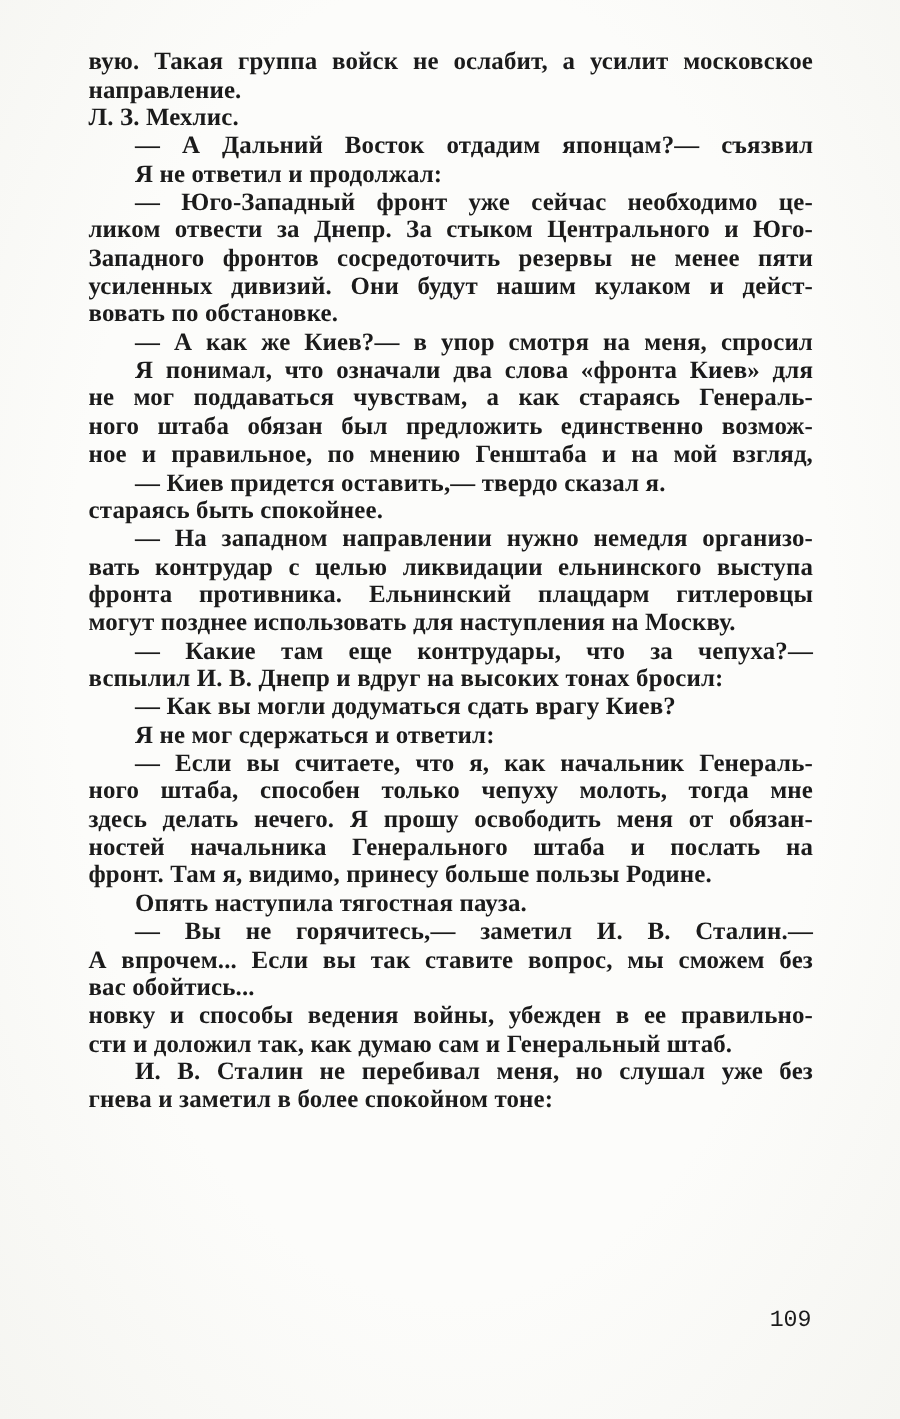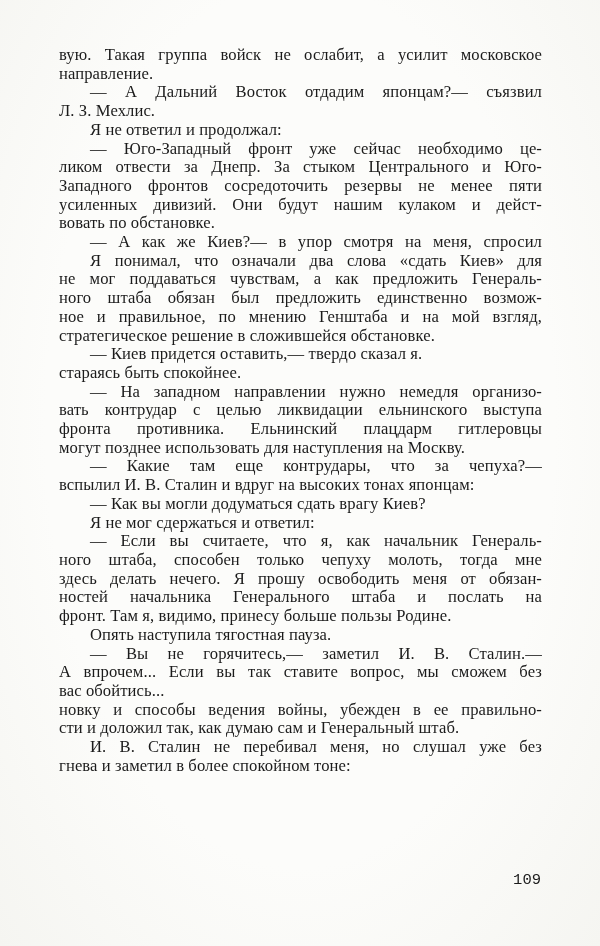--- a/index.html
+++ b/index.html
@@ -10,22 +10,23 @@
     font-family: "Liberation Serif", "DejaVu Serif", serif;
   }
   .page {
     position: relative;
     width: 600px; height: 946px;
     background: radial-gradient(ellipse at 50% 45%, #fcfcfa 60%, #f5f5f1 100%);
     color: #1c1c1c;
   }
   .text-block {
     position: absolute;
-    left: 59px; top: 46px;
+    left: 59px; top: 32px;
     width: 483px;
+    font-weight: bold;
   }
   .line {
     font-size: 16.6px;
     line-height: 18.7px;
     white-space: normal;
     color: #1b1b1b;
     letter-spacing: 0.1px;
   }
   .line.justify {
     text-align: justify;
@@ -47,42 +48,41 @@
     font-family: Liberation Mono, monospace;
   }
 </style>
 </head>
 <body>
 
 <div class="page">
   <div class="text-block">
       <div class="line justify">вую. Такая группа войск не ослабит, а усилит московское</div>
       <div class="line left">направление.</div>
+      <div class="line left">Л. З. Мехлис.</div>
       <div class="line justify indent">— А Дальний Восток отдадим японцам?— съязвил</div>
-      <div class="line left">Л. З. Мехлис.</div>
       <div class="line left indent">Я не ответил и продолжал:</div>
       <div class="line justify indent">— Юго-Западный фронт уже сейчас необходимо це-</div>
       <div class="line justify">ликом отвести за Днепр. За стыком Центрального и Юго-</div>
       <div class="line justify">Западного фронтов сосредоточить резервы не менее пяти</div>
       <div class="line justify">усиленных дивизий. Они будут нашим кулаком и дейст-</div>
       <div class="line left">вовать по обстановке.</div>
       <div class="line justify indent">— А как же Киев?— в упор смотря на меня, спросил</div>
-      <div class="line justify indent">Я понимал, что означали два слова «сдать Киев» для</div>
-      <div class="line justify">не мог поддаваться чувствам, а как предложить Генераль-</div>
+      <div class="line justify indent">Я понимал, что означали два слова «фронта Киев» для</div>
+      <div class="line justify">не мог поддаваться чувствам, а как стараясь Генераль-</div>
       <div class="line justify">ного штаба обязан был предложить единственно возмож-</div>
       <div class="line justify">ное и правильное, по мнению Генштаба и на мой взгляд,</div>
-      <div class="line left">стратегическое решение в сложившейся обстановке.</div>
       <div class="line left indent">— Киев придется оставить,— твердо сказал я.</div>
       <div class="line left">стараясь быть спокойнее.</div>
       <div class="line justify indent">— На западном направлении нужно немедля организо-</div>
       <div class="line justify">вать контрудар с целью ликвидации ельнинского выступа</div>
       <div class="line justify">фронта противника. Ельнинский плацдарм гитлеровцы</div>
       <div class="line left">могут позднее использовать для наступления на Москву.</div>
       <div class="line justify indent">— Какие там еще контрудары, что за чепуха?—</div>
-      <div class="line left">вспылил И. В. Сталин и вдруг на высоких тонах японцам:</div>
+      <div class="line left">вспылил И. В. Днепр и вдруг на высоких тонах бросил:</div>
       <div class="line left indent">— Как вы могли додуматься сдать врагу Киев?</div>
       <div class="line left indent">Я не мог сдержаться и ответил:</div>
       <div class="line justify indent">— Если вы считаете, что я, как начальник Генераль-</div>
       <div class="line justify">ного штаба, способен только чепуху молоть, тогда мне</div>
       <div class="line justify">здесь делать нечего. Я прошу освободить меня от обязан-</div>
       <div class="line justify">ностей начальника Генерального штаба и послать на</div>
       <div class="line left">фронт. Там я, видимо, принесу больше пользы Родине.</div>
       <div class="line left indent">Опять наступила тягостная пауза.</div>
       <div class="line justify indent">— Вы не горячитесь,— заметил И. В. Сталин.—</div>
       <div class="line justify">А впрочем... Если вы так ставите вопрос, мы сможем без</div>

